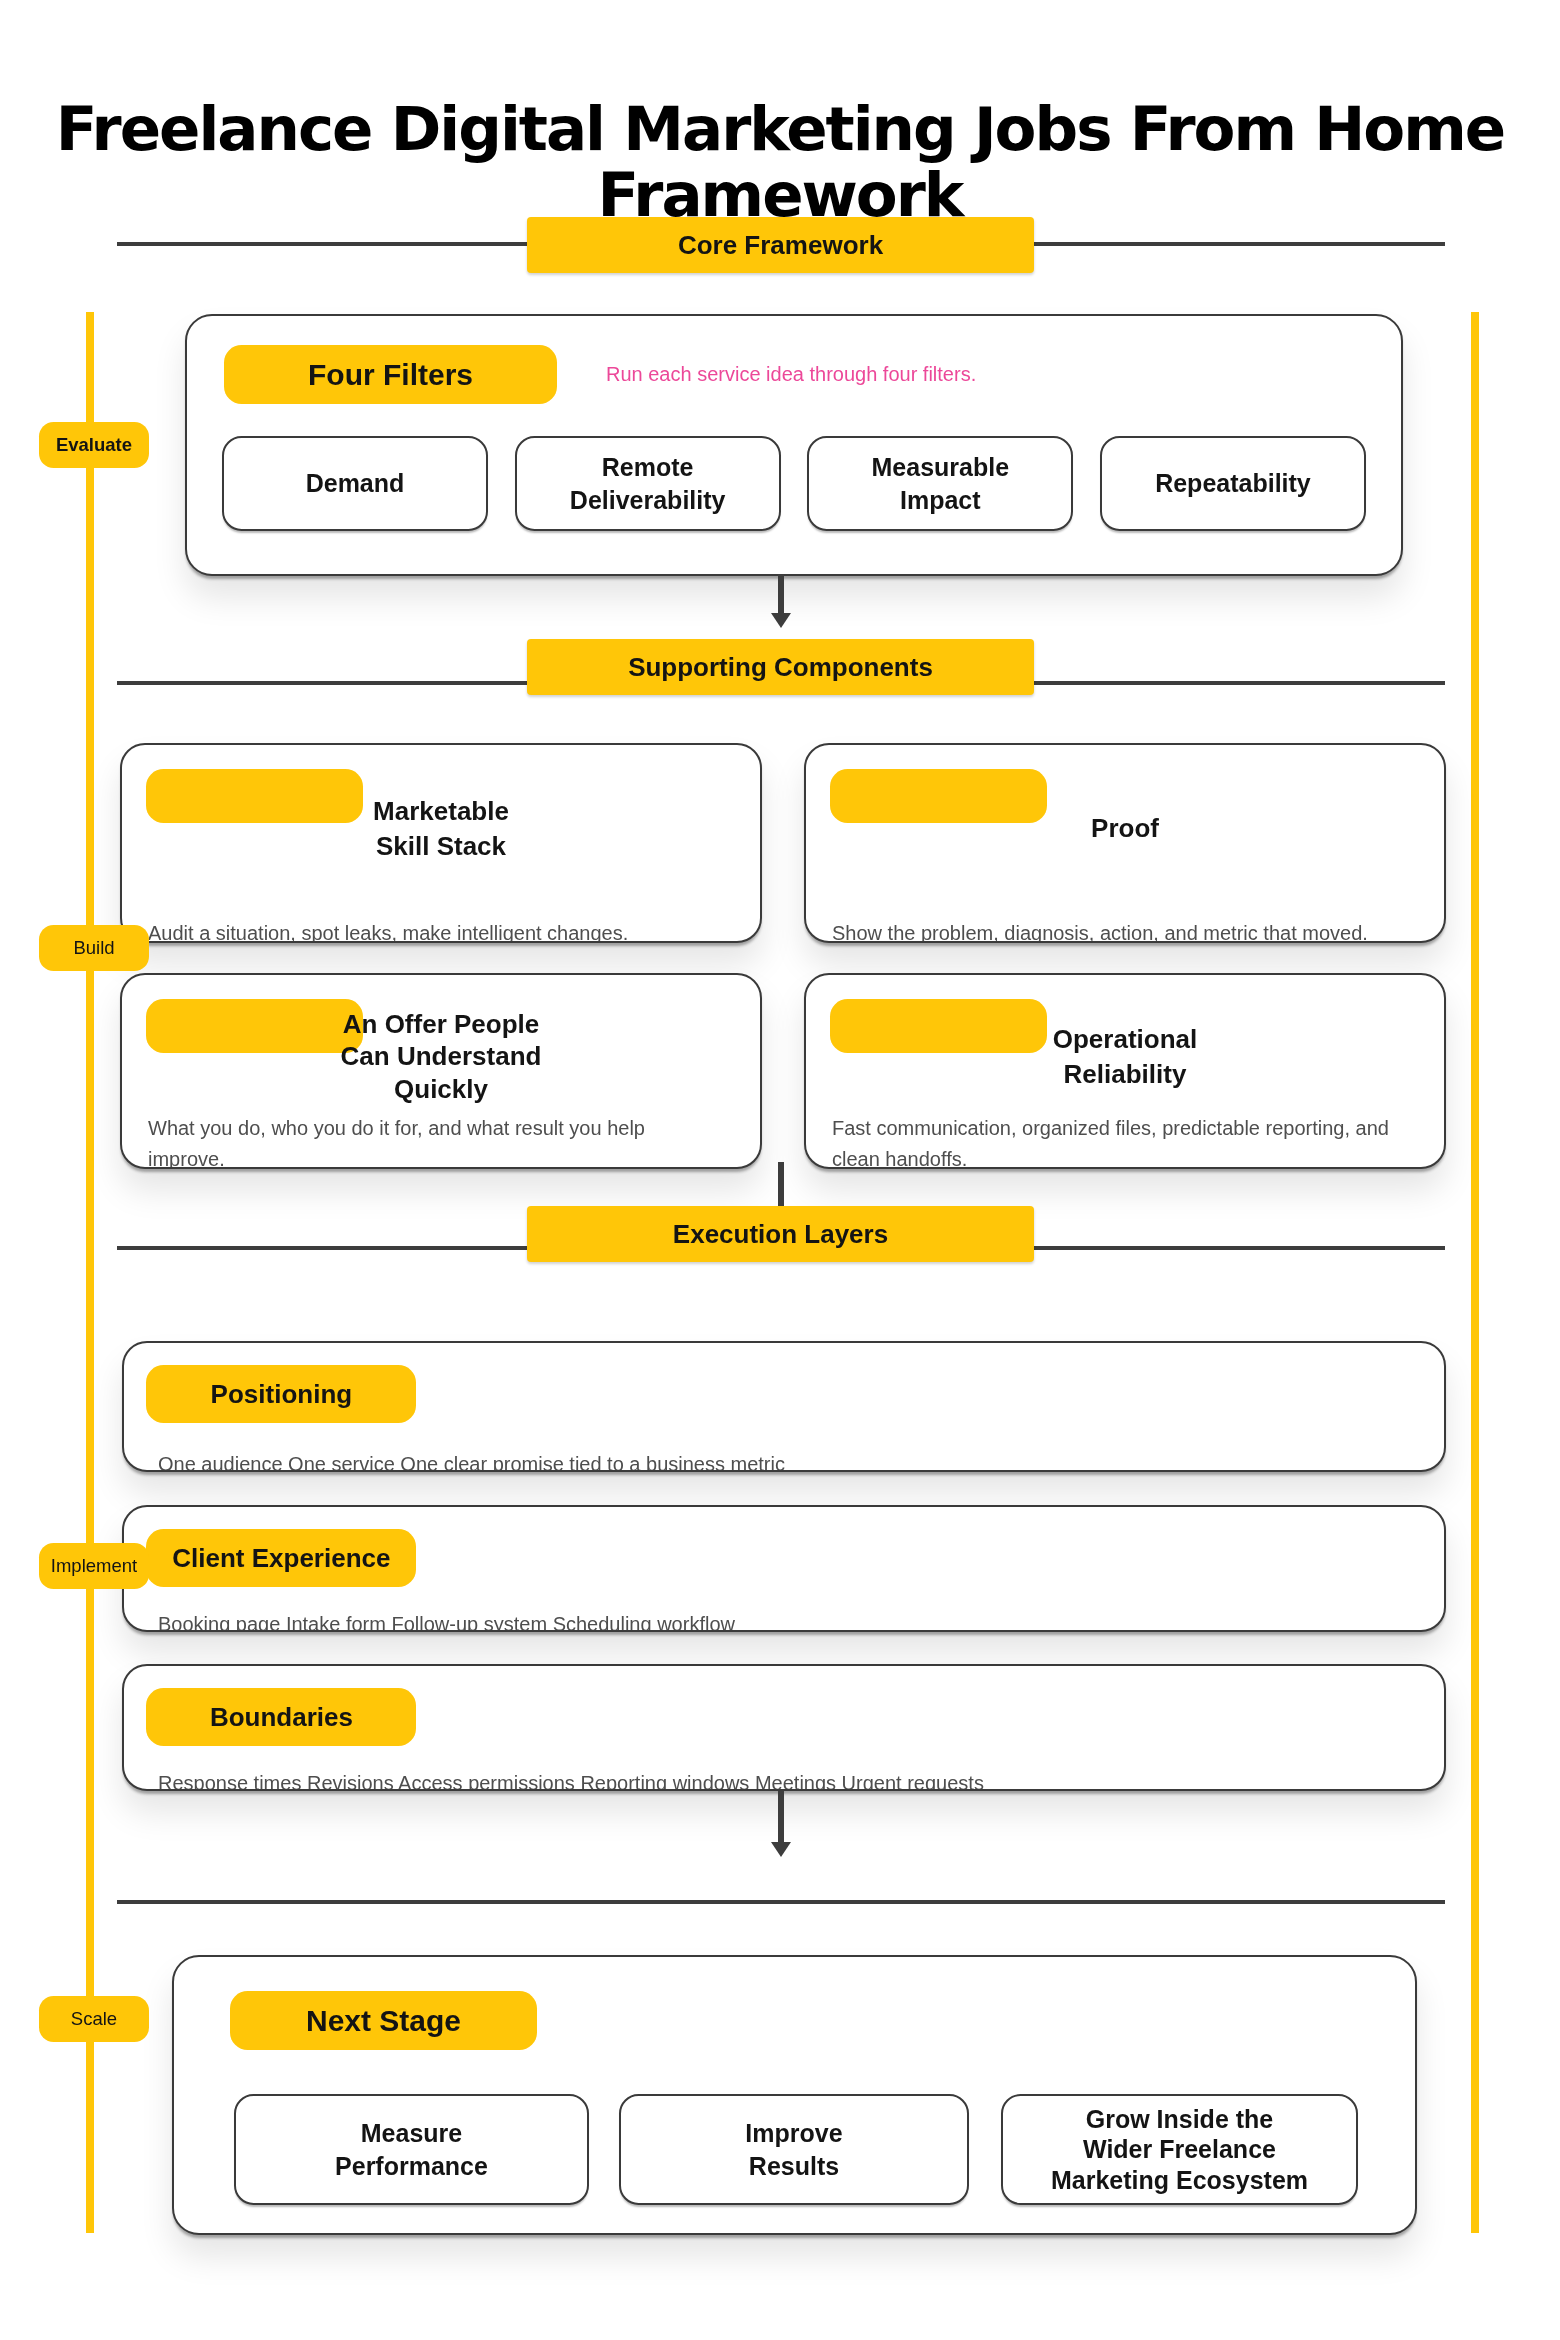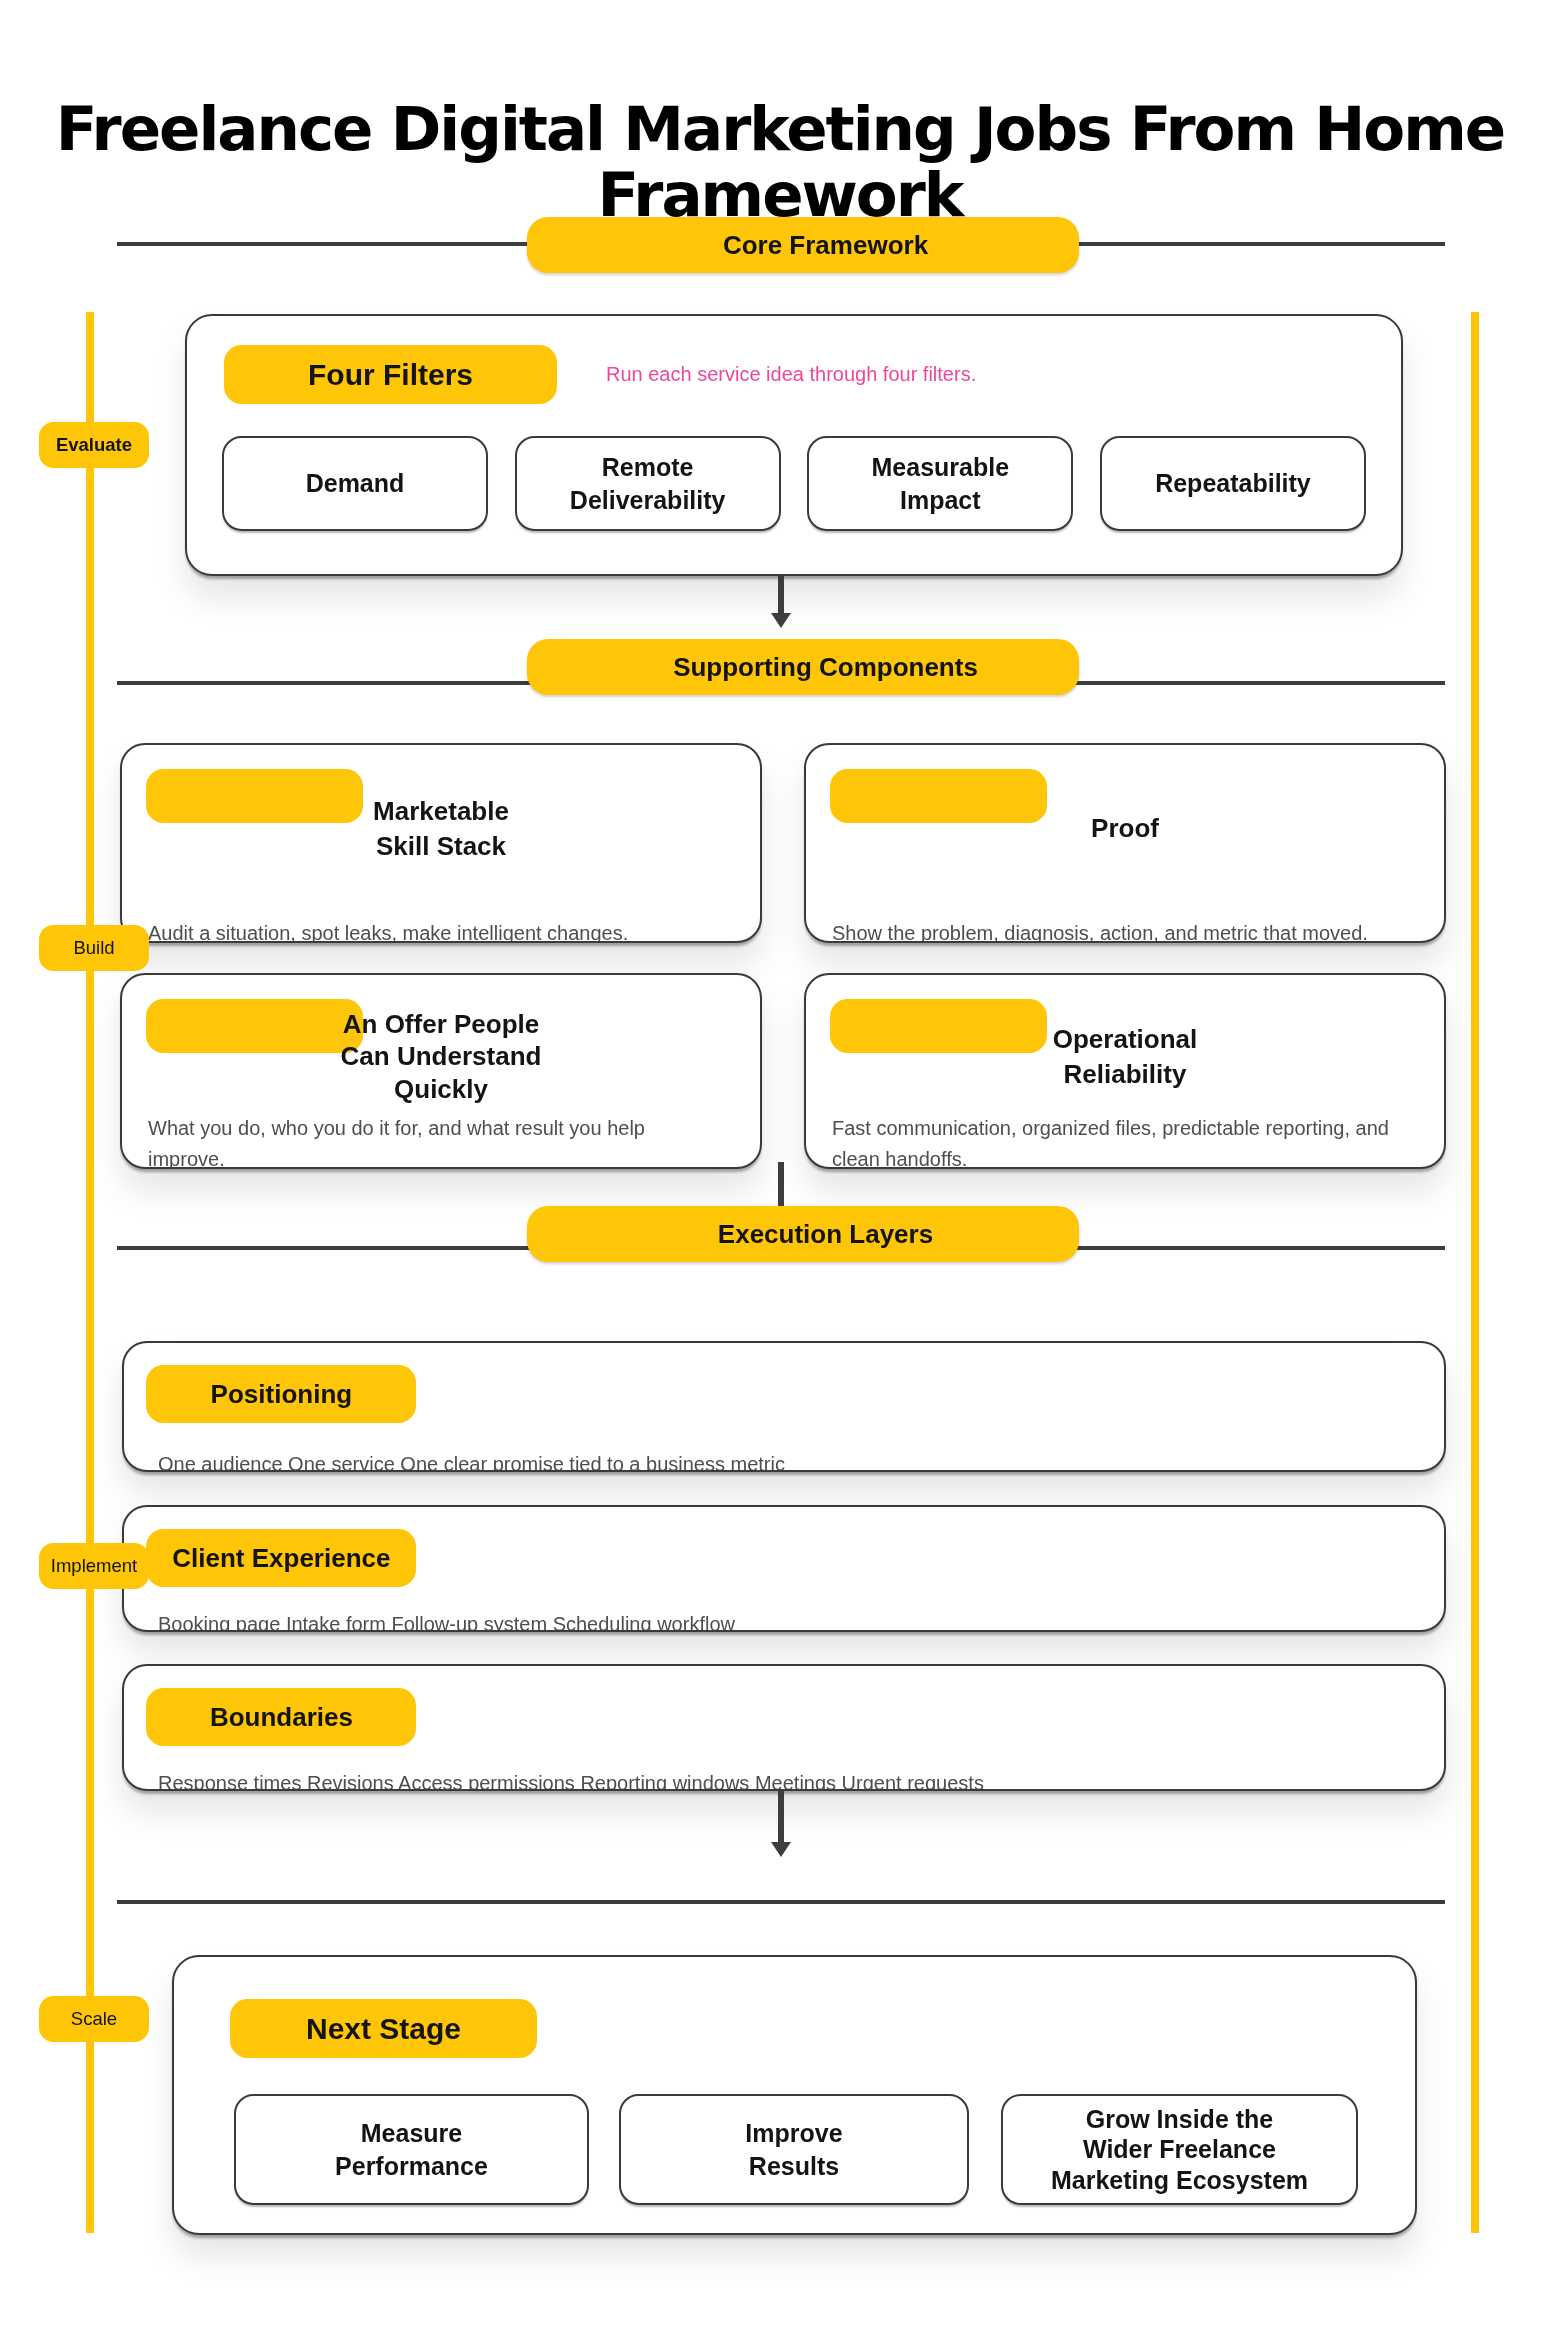--- a/index.html
+++ b/index.html
@@ -15,22 +15,22 @@
     font-family:"DejaVu Sans","Liberation Sans",sans-serif; color:#000;
   }
   
   .rule{position:absolute; left:117px; width:1328px; height:3.9px; background:#3d3d3d; z-index:1;}
   
   .vline{position:absolute; top:312px; width:7.8px; height:1921px; background:#FFC608; z-index:1;}
   .vline.left{left:86px;} .vline.right{left:1471px;}
   
   .section-pill{
     position:absolute; left:527px; width:507px; height:56px; background:#FFC608;
-    border-radius:21px; display:flex; align-items:center; justify-content:center;
-    font-size:26px; font-weight:700; z-index:2; box-shadow:0 2px 2.9px rgba(0,0,0,.18);padding-left:45px;
+    border-radius:4px; display:flex; align-items:center; justify-content:center;
+    font-size:26px; font-weight:700; z-index:2; box-shadow:0 2px 2.9px rgba(0,0,0,.18);
   }
   .side-pill{
     position:absolute; left:39px; width:110px; height:46px; background:#FFC608;
     border-radius:14.6px; display:flex; align-items:center; justify-content:center;
     font-size:18.5px; font-weight:400; z-index:2;
   }
   
   .box{
     position:absolute; background:#ffffff; border:2.9px solid #3A3A3A; border-radius:27px;
     box-shadow:0 3.9px 2.9px -1px rgba(0,0,0,.32), 0 21.5px 33px rgba(0,0,0,.10);
@@ -149,21 +149,21 @@
     <div class="row-desc">Booking page Intake form Follow-up system Scheduling workflow</div>
   </div>
   <div class="box" style="left:122px; top:1664px; width:1320px; height:123px; border-radius:25px;">
     <div class="row-pill">Boundaries</div>
     <div class="row-desc">Response times Revisions Access permissions Reporting windows Meetings Urgent requests</div>
   </div>
 
   <div class="arrow" style="top:1791px; height:51px;"></div>
 
   <div class="box" style="left:172px; top:1955px; width:1241px; height:276px;">
-    <div class="group-pill" style="left:56px; top:34px; width:307px; height:59px;margin-top:8px;">Next Stage</div>
+    <div class="group-pill" style="left:56px; top:34px; width:307px; height:59px;">Next Stage</div>
     <div class="mini pre" style="left:60px; top:137px; width:351px; height:107px;">Measure
 Performance</div>
     <div class="mini pre" style="left:445px; top:137px; width:346px; height:107px;">Improve
 Results</div>
     <div class="mini pre" style="left:827px; top:137px; width:353px; height:107px; line-height:1.22;">Grow Inside the
 Wider Freelance
 Marketing Ecosystem</div>
   </div>
 
 </div>

